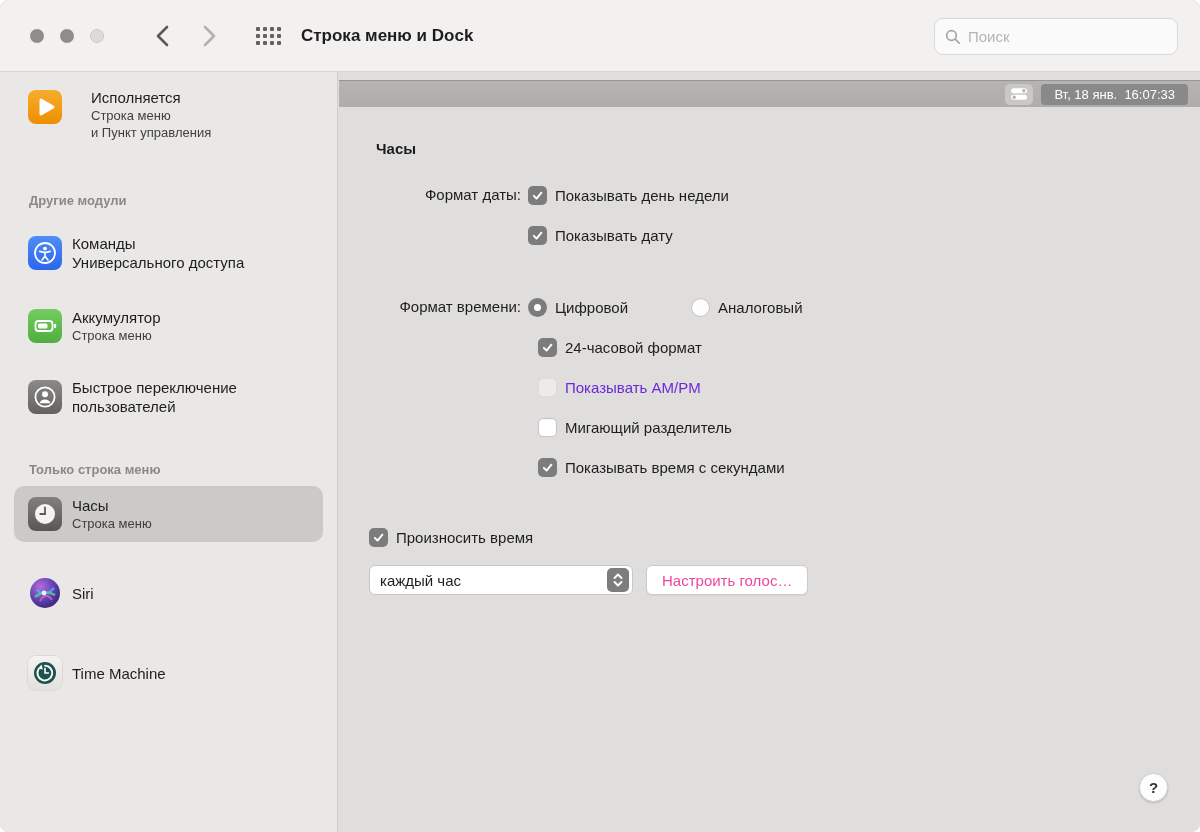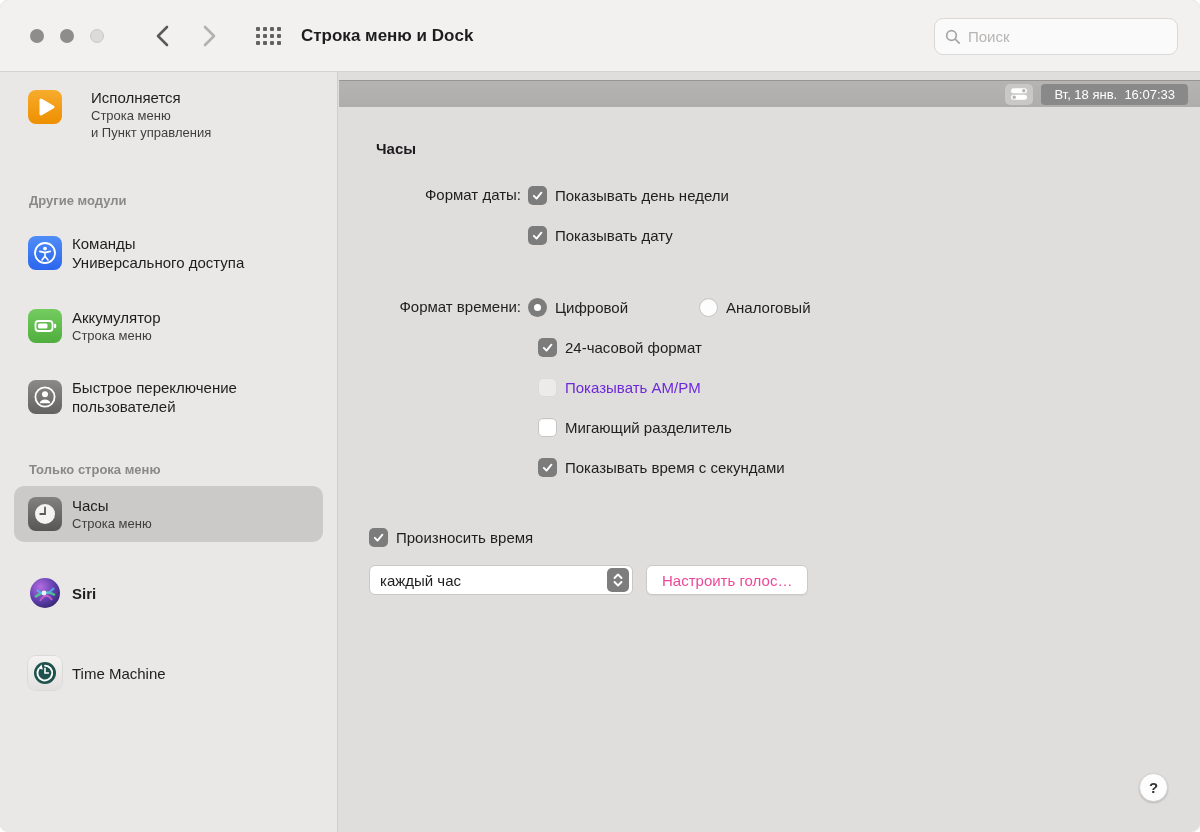--- a/index.html
+++ b/index.html
@@ -61,21 +61,21 @@
     margin:1px 0 0 29px; font-size:13px; font-weight:bold; color:#8a8988;
   }
   .mt-np { margin-top:6px;gap:29px; }
   .hdr1 { margin-top:42px; }
   .mt-acc { margin-top:16px; }
   .mt-bat { margin-top:16px; }
   .mt-usr { margin-top:14px; }
   .hdr2 { margin-top:36px; }
   .mt-clk { margin-top:9px; }
   .mt-spot { margin-top:16px; }
-  .mt-siri { margin-top:24px;font-weight:bold; }
+  .mt-siri { margin-top:24px; }
   .mt-tm { margin-top:26px; }
   .np-align { align-items:flex-start; }
   .np-align .side-icon { margin-top:2px; }
 
   
   .play-bg { background:linear-gradient(#f6ac2d,#ee8f00); }
   .acc-bg { background:linear-gradient(#4f8df7,#2b66ee); }
   .bat-bg { background:linear-gradient(#74cc60,#4fae3d); }
   .usr-bg { background:linear-gradient(#8b8a89,#636261); }
   .clk-bg { background:linear-gradient(#828180,#575655); }
@@ -346,21 +346,21 @@
         <span class="ctl-label">Показывать дату</span>
       </span>
     </div>
 
     <div class="row" style="top:226px">
       <span class="form-label">Формат времени:</span>
       <span class="ctl" style="left:189px">
         <span class="radio on"></span>
         <span class="ctl-label">Цифровой</span>
       </span>
-      <span class="ctl" style="left:360px">
+      <span class="ctl" style="left:352px">
         <span class="radio off"></span>
         <span class="ctl-label">Аналоговый</span>
       </span>
     </div>
 
     <div class="row" style="top:266px">
       <span class="ctl" style="left:199px">
         <span class="cbox on">
           <svg width="13" height="13" viewBox="0 0 16 16">
               <path d="M3.5 8.5 L6.8 11.8 L12.8 4.6" fill="none" stroke="#ffffff" stroke-width="2.4" stroke-linecap="round" stroke-linejoin="round"></path>

